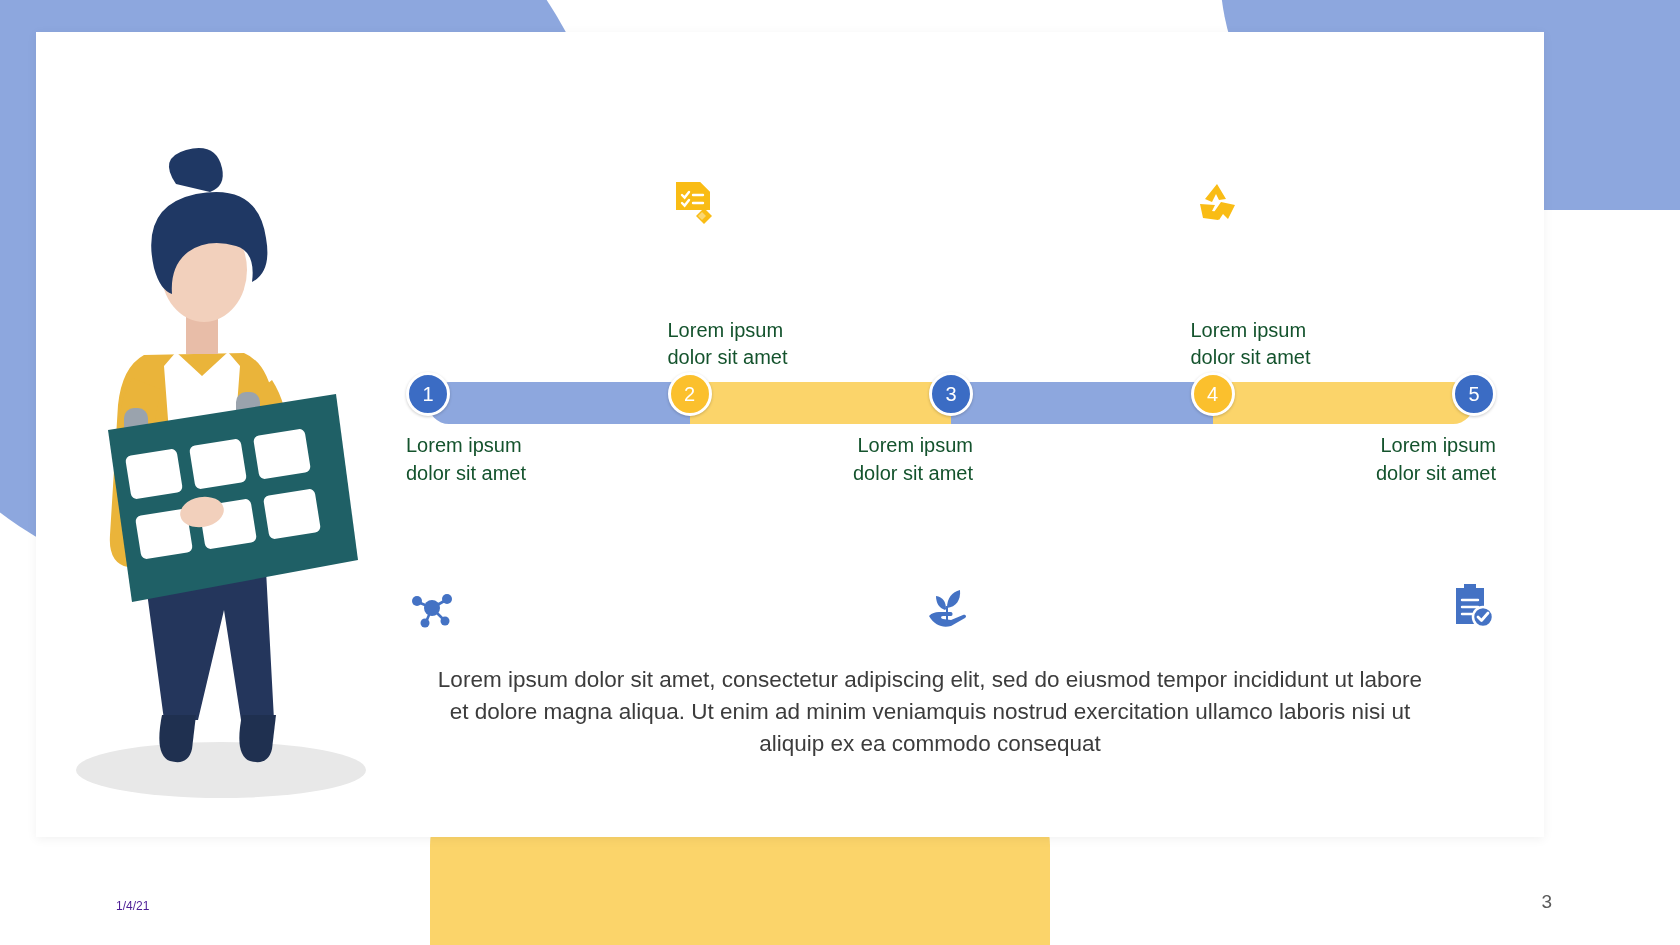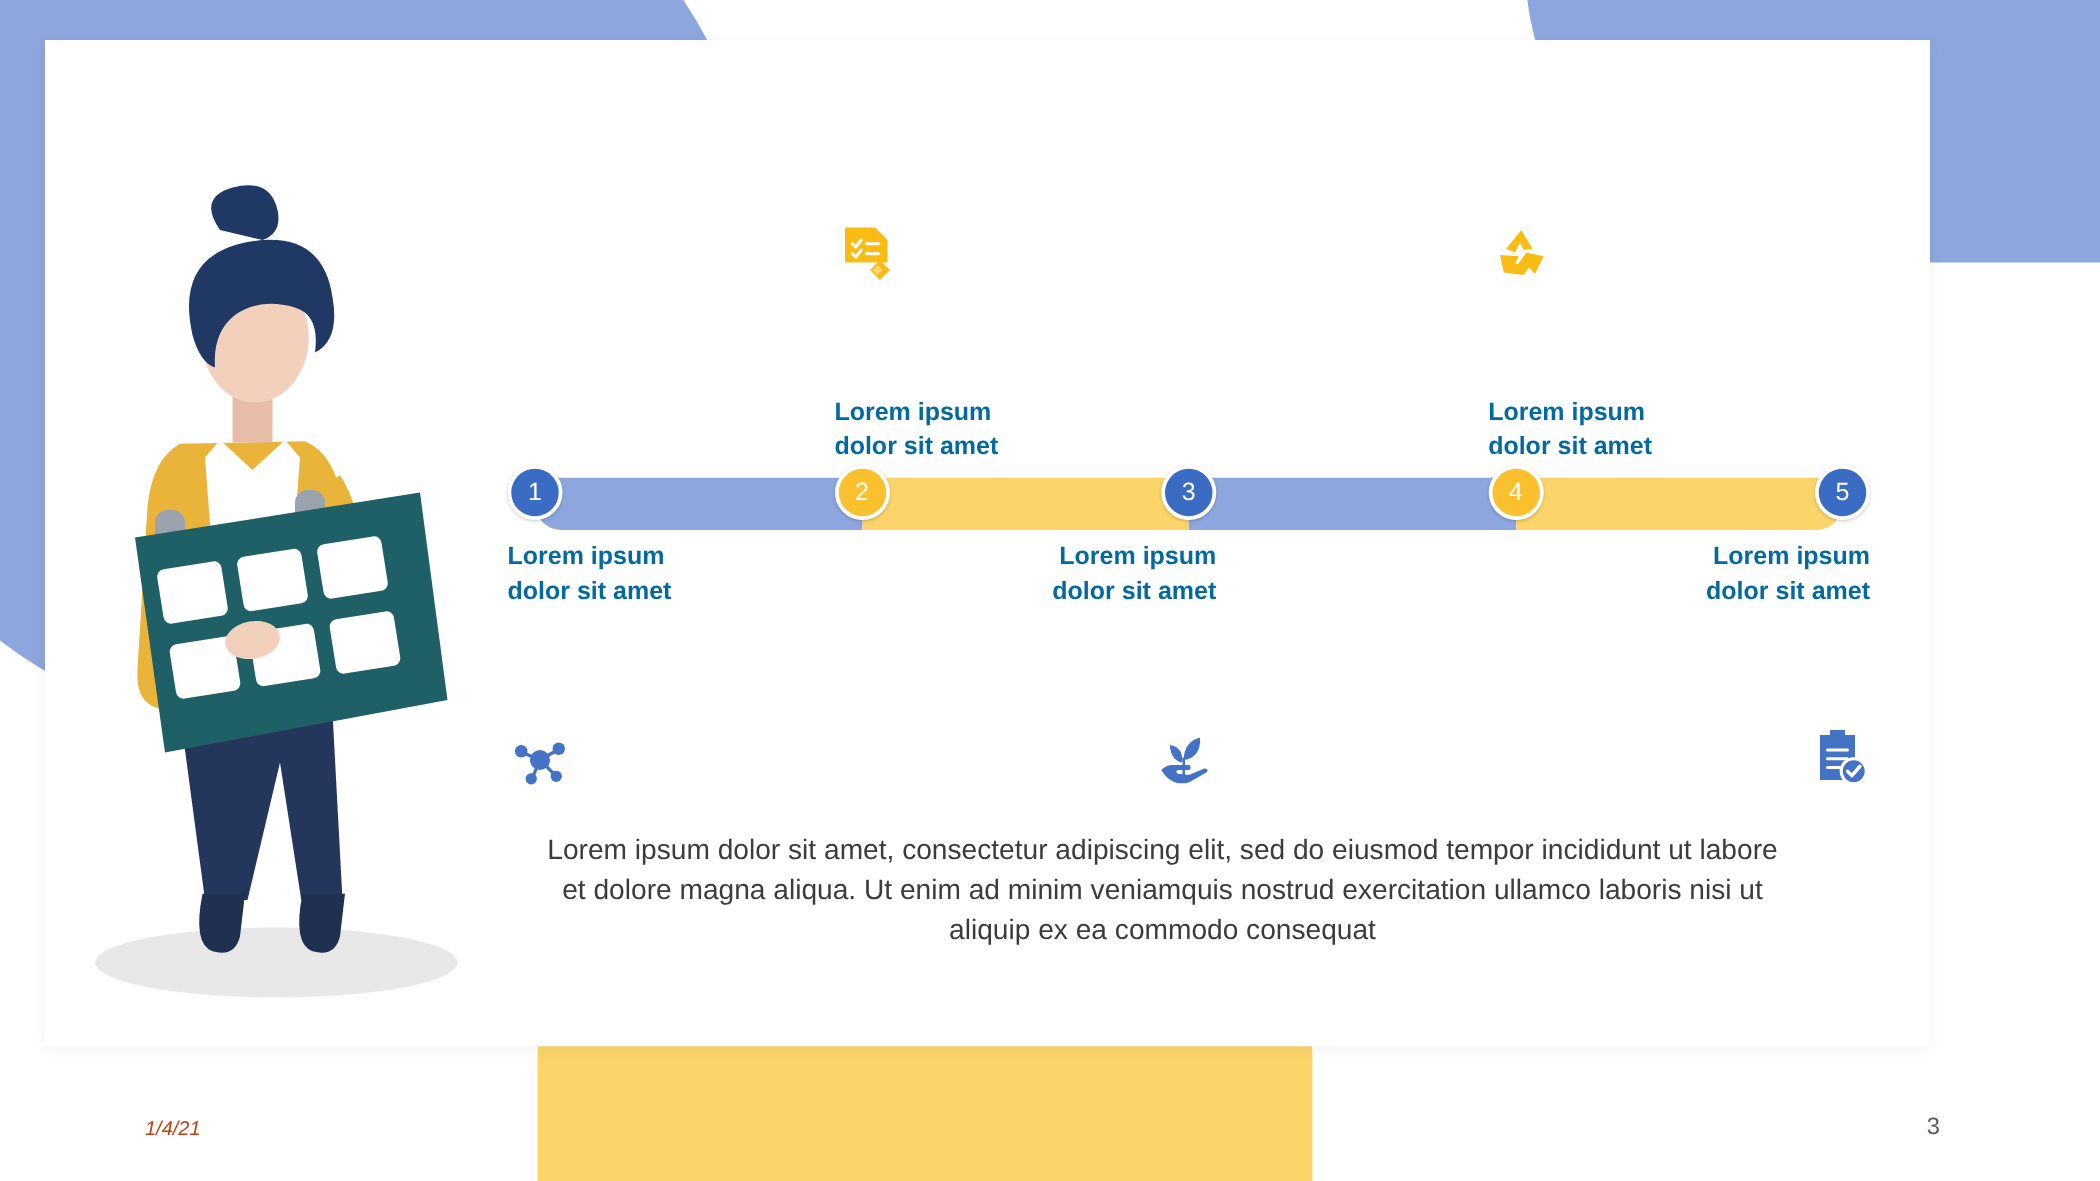--- a/index.html
+++ b/index.html
@@ -88,22 +88,22 @@
     font-size:20px; font-weight:400;
     box-shadow:0 1px 3px rgba(0,0,0,0.20);
     transform:translateX(-22px);
   }
 
   
   .tl-label {
     position:absolute;
     width:160px;
     font-size:20px;
-    font-weight:700;
-    color:#0369a1;
+    font-weight:400;
+    color:#14532d;
     line-height:1.38;
   }
   .tl-label.top    { bottom:298px; }
   .tl-label.bottom { top:262px; }
 
   .tl-icon {
     position:absolute;
     width:52px; height:52px;
     display:flex; align-items:center; justify-content:center;
   }
@@ -119,21 +119,21 @@
     font-family:Liberation Sans, sans-serif;
     font-size:22.5px;
     line-height:1.43;
     color:#3c3c3c;
     z-index:3;
   }
 
   
   .footer-date {
     position:absolute; left:116px; bottom:32px;
-    font-size:16px; color:#c2410c; z-index:4;font-style:italic;
+    font-size:12px; color:#4c1d95; z-index:4;
   }
   .footer-page {
     position:absolute; right:128px; bottom:32px;
     font-size:19px; color:#5a5a5a; z-index:4;
   }
 </style>
 </head>
 <body>
 
 <div class="bg-layer">

